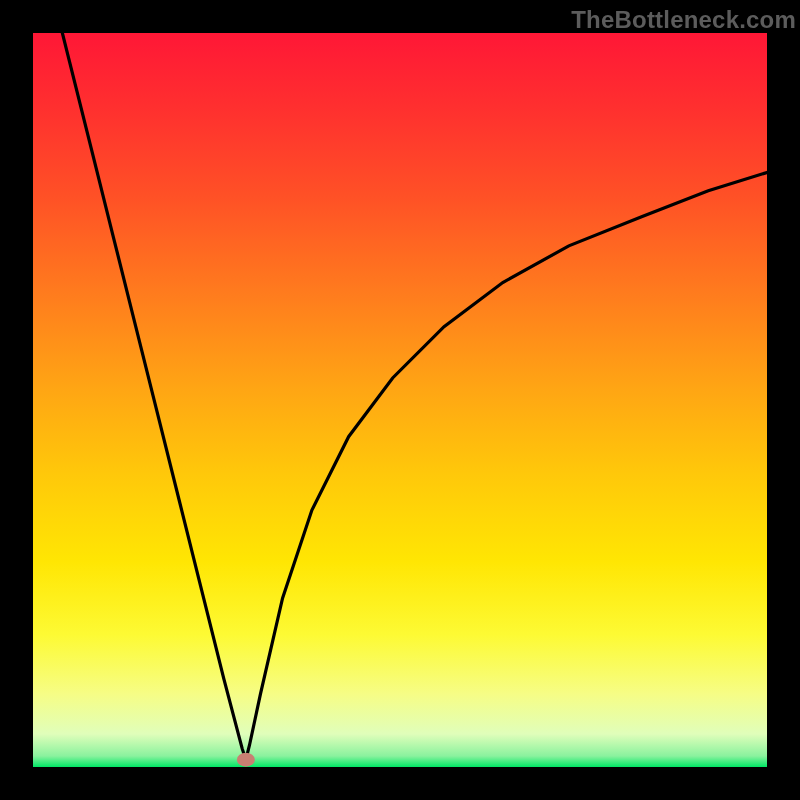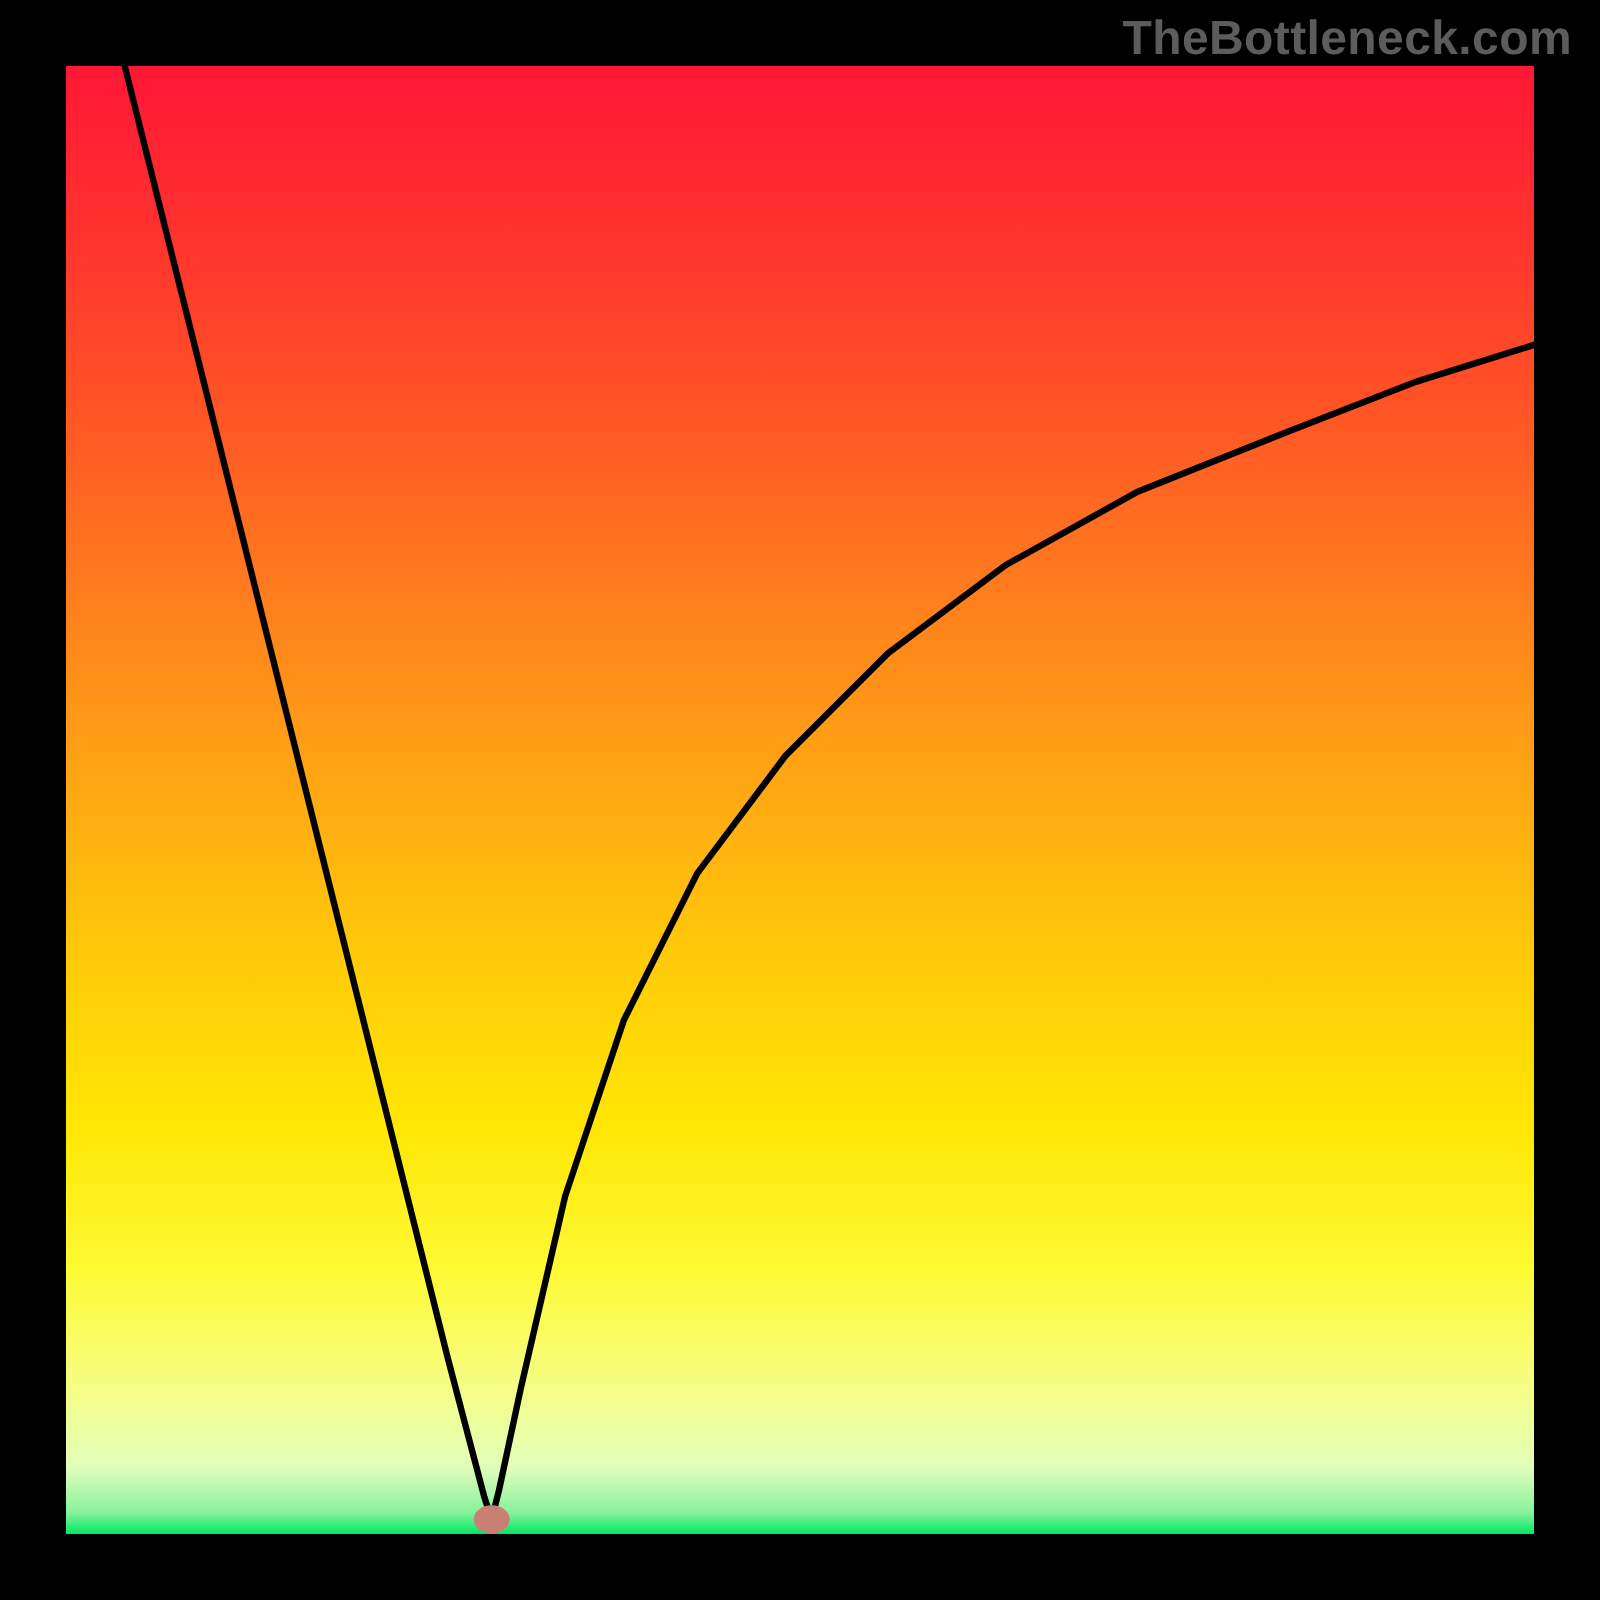--- a/index.html
+++ b/index.html
@@ -28,21 +28,21 @@
   .gradient-bg {
     position: absolute;
     left: 0;
     top: 0;
     width: 100%;
     height: 100%;
   }
   .watermark {
     position: absolute;
     top: 6px;
-    right: 14px;
+    right: 4px;
     font-size: 24px;
     font-weight: 600;
     color: #5c5c5c;
     letter-spacing: 0.2px;
   }
   svg {
     display: block;
   }
 </style>
 </head>

